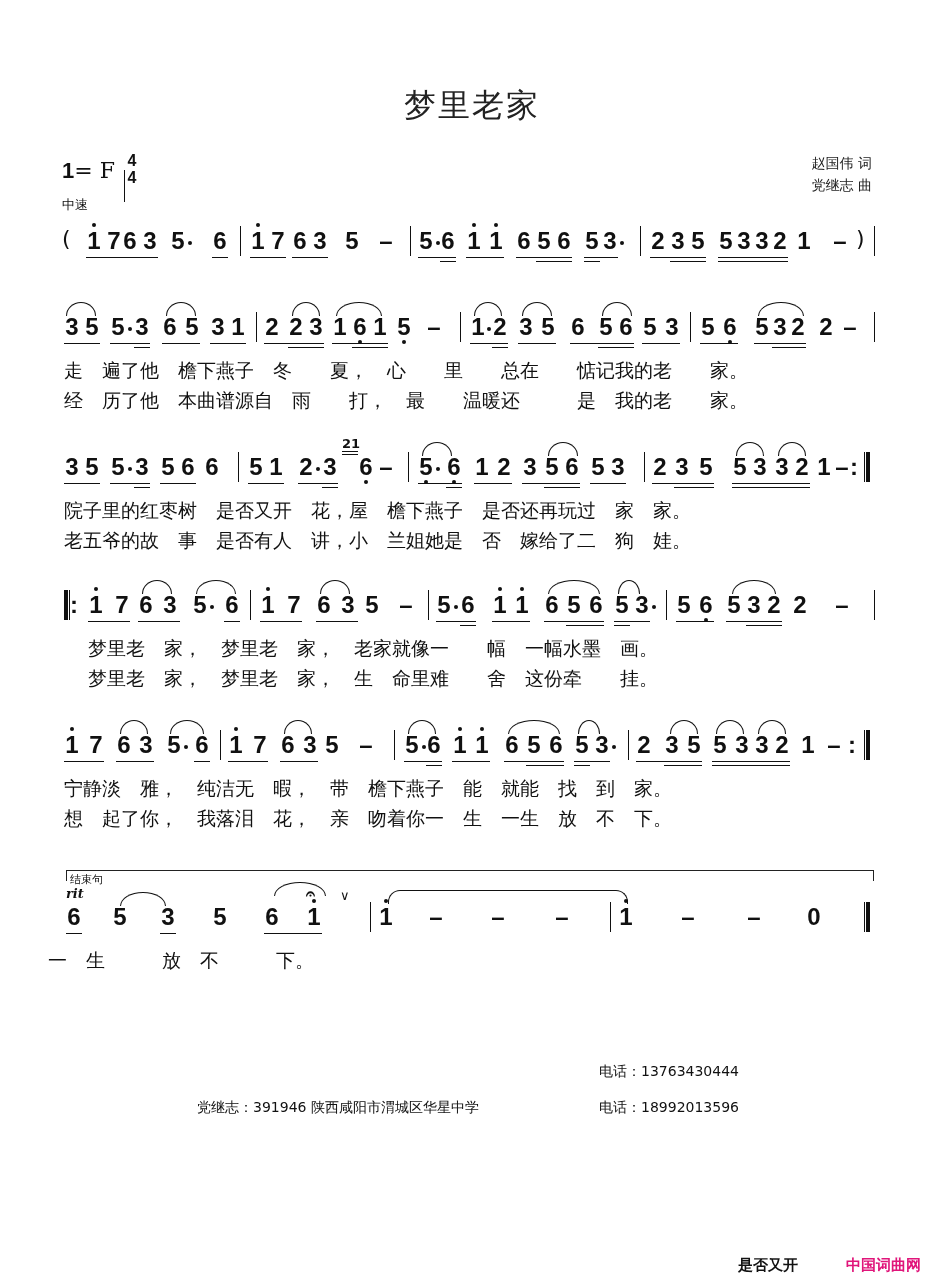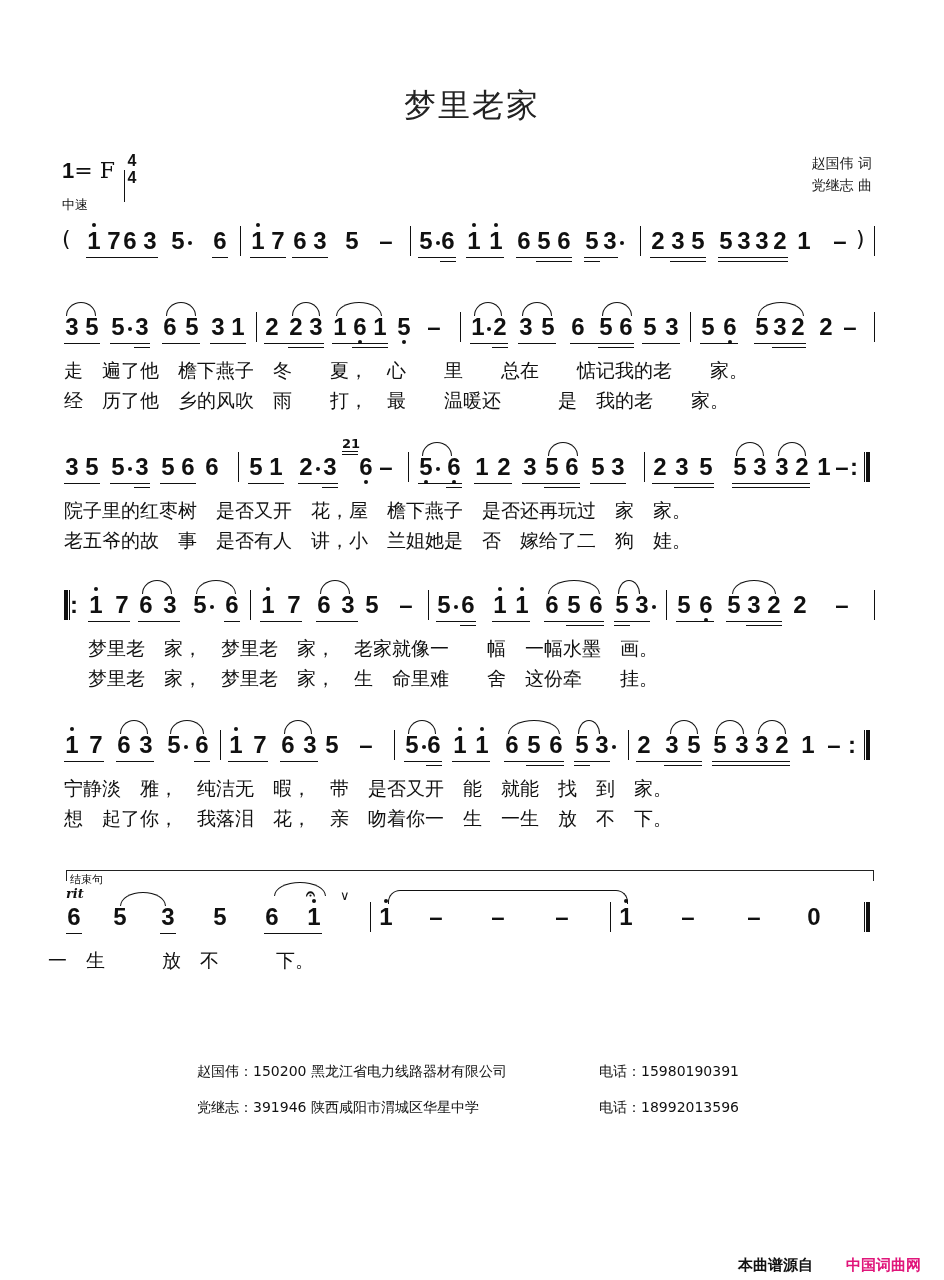--- a/index.html
+++ b/index.html
@@ -165,21 +165,21 @@
   <span class="note" style="left:754px;">5</span>
     <span class="note" style="left:772px;">3</span>
     <span class="note" style="left:790px;">2</span>
   <div class="ul" style="left:754px;width:52px;top:29px;"></div>
     <div class="ul" style="left:772px;width:34px;top:33px;"></div>
   <span class="note" style="left:818px;">2</span>
     <span class="note" style="left:842px;">–</span>
   <div class="bar" style="left:874px;top:-2px;"></div>
 
   <div class="lyric" style="left:64px;top:44px;">走　遍了他　檐下燕子　冬　　夏，　心　　里　　总在　　惦记我的老　　家。</div>
-  <div class="lyric" style="left:64px;top:74px;">经　历了他　乡的风吹　雨　　打，　最　　温暖还　　　是　我的老　　家。</div>
+  <div class="lyric" style="left:64px;top:74px;">经　历了他　本曲谱源自　雨　　打，　最　　温暖还　　　是　我的老　　家。</div>
 </div>
 
 <div class="row" style="top:454px;">
   <span class="note" style="left:64px;">3</span>
     <span class="note" style="left:84px;">5</span>
   <div class="ul" style="left:64px;width:36px;top:29px;"></div>
   <span class="note" style="left:110px;">5</span>
     <span class="dot" style="left:128px;top:13px;"></span>
     <span class="note" style="left:134px;">3</span>
   <div class="ul" style="left:110px;width:40px;top:29px;"></div>
@@ -366,21 +366,21 @@
     <span class="note" style="left:734px;">3</span>
     <span class="note" style="left:754px;">3</span>
     <span class="note" style="left:774px;">2</span>
   <div class="ul" style="left:712px;width:78px;top:29px;"></div>
     <div class="ul" style="left:712px;width:78px;top:33px;"></div>
   <span class="note" style="left:800px;">1</span>
     <span class="note" style="left:826px;">–</span>
   <span class="note" style="left:848px;width:8px;">:</span>
   <div class="dbar" style="left:864px;top:-2px;"></div>
 
-  <div class="lyric" style="left:64px;top:44px;">宁静淡　雅，　纯洁无　暇，　带　是否又开　能　就能　找　到　家。</div>
+  <div class="lyric" style="left:64px;top:44px;">宁静淡　雅，　纯洁无　暇，　带　檐下燕子　能　就能　找　到　家。</div>
   <div class="lyric" style="left:64px;top:74px;">想　起了你，　我落泪　花，　亲　吻着你一　生　一生　放　不　下。</div>
 </div>
 
 <div class="row" style="top:870px;">
   <div class="bracket" style="left:66px;width:806px;top:0;height:10px;border-left:1.5px solid #222;border-right:1.5px solid #222;"></div>
   <span class="small" style="left:70px;top:2px;">结束句</span>
   <span class="rit" style="left:66px;top:16px;">rit</span>
   <span class="note" style="left:66px;top:34px;">6</span>
   <div class="ul" style="left:66px;width:16px;top:63px;"></div>
   <div class="slur" style="left:120px;width:46px;top:22px;"></div>
@@ -404,22 +404,21 @@
   <span class="note hi" style="left:618px;top:34px;">1</span>
   <span class="note" style="left:680px;top:34px;">–</span>
   <span class="note" style="left:746px;top:34px;">–</span>
   <span class="note" style="left:806px;top:34px;">0</span>
   <div class="dbar" style="left:864px;top:32px;"></div>
 
   <div class="lyric" style="left:48px;top:78px;">一　生　　　放　不　　　下。</div>
 </div>
 
 <div class="footer" style="top:1063px;">
-  <span>赵国伟：150200 黑龙江省电力线路器材有限公司</span>
-  <span class="tel">电话：15980190391</span>
+  <span class="tel">电话：13763430444</span>
 </div>
 <div class="footer" style="top:1099px;">
   <span>党继志：391946 陕西咸阳市渭城区华星中学</span>
   <span class="tel">电话：18992013596</span>
 </div>
 
-<div class="source" style="left:738px;color:#111;">本曲谱源自</div>
+<div class="source" style="left:738px;color:#111;">是否又开</div>
 <div class="source" style="left:846px;color:#e0157a;">中国词曲网</div>
 
 </body></html>

